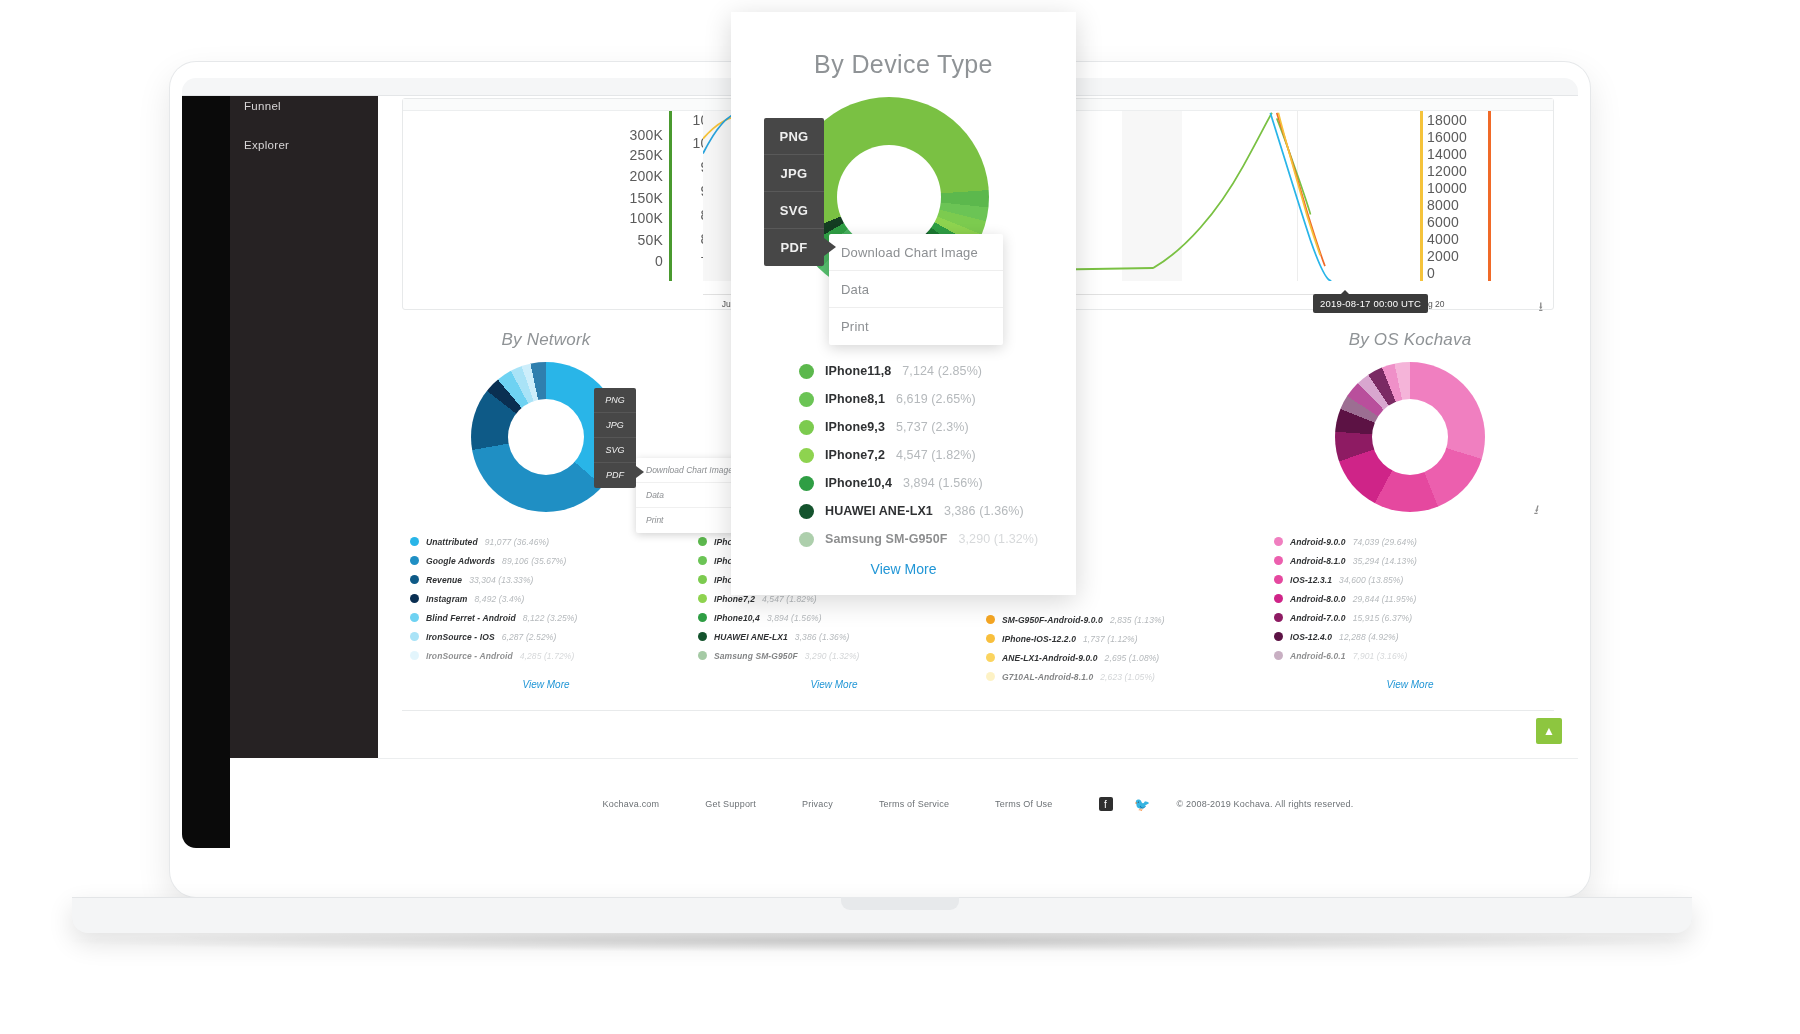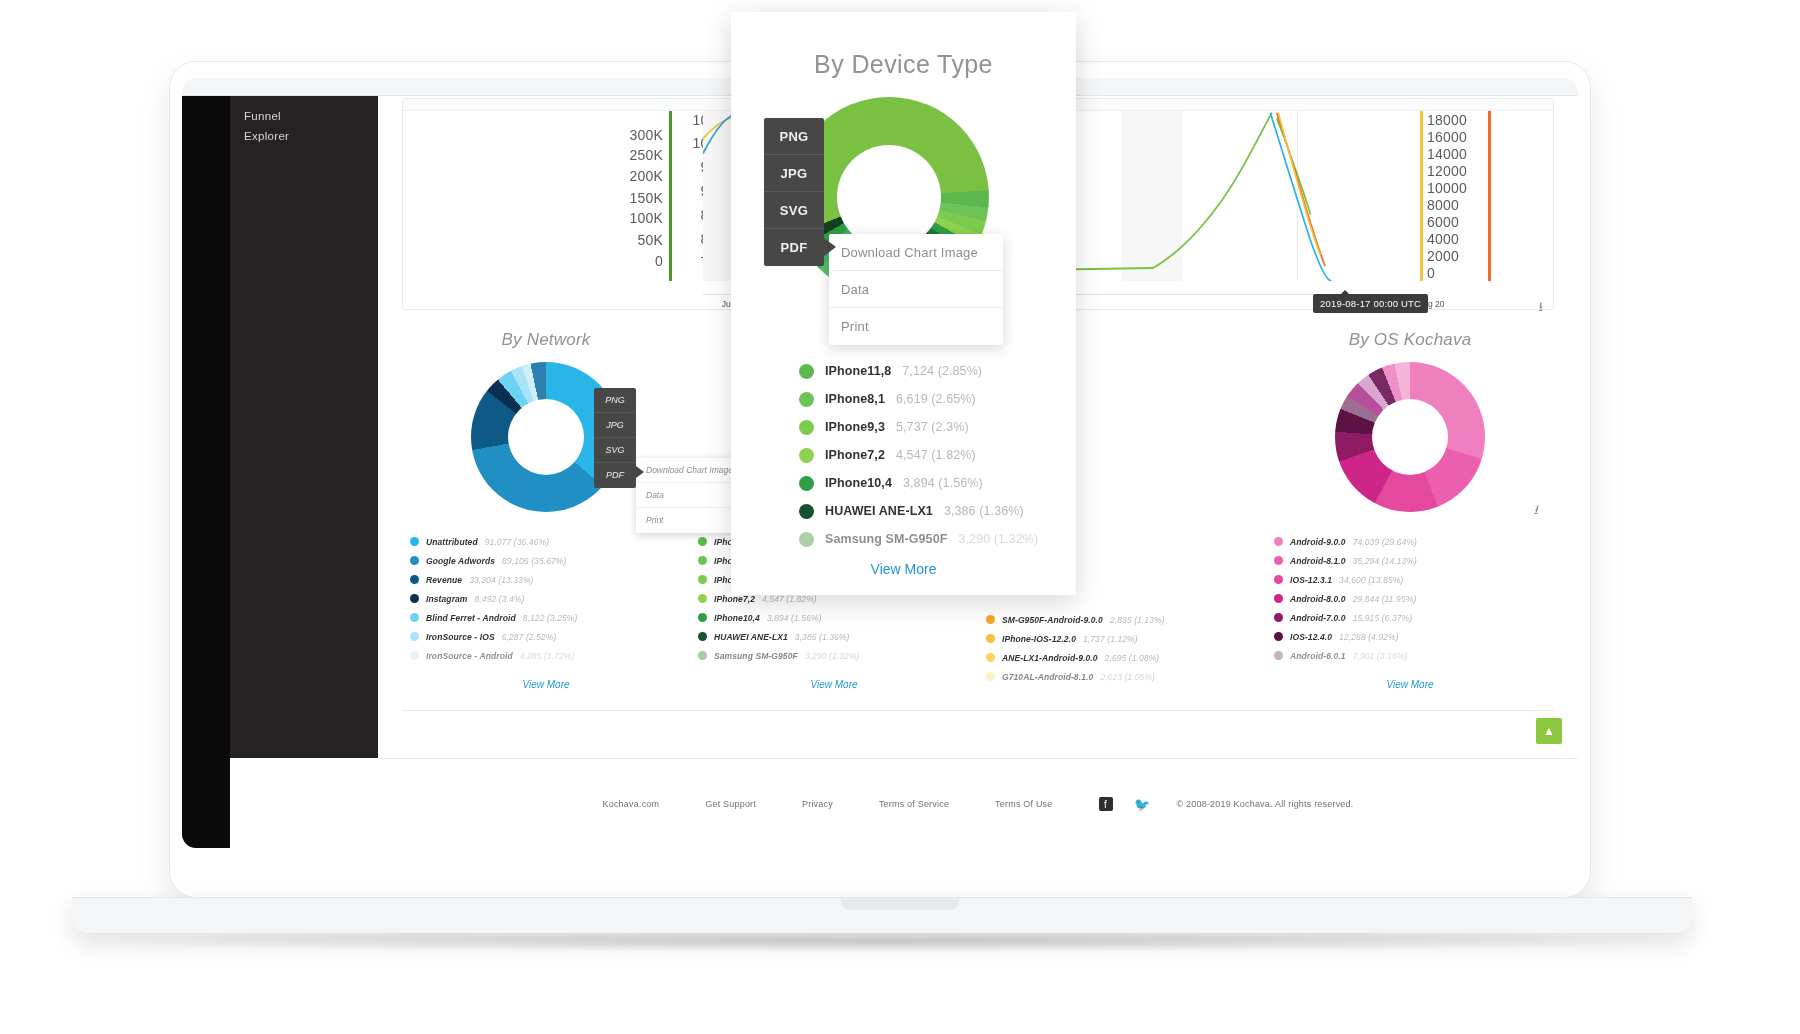--- a/index.html
+++ b/index.html
@@ -32,22 +32,22 @@
     background: radial-gradient(ellipse at center, rgba(0,0,0,0.16) 0%, rgba(0,0,0,0) 72%);
   }
 
   
   .app { position: absolute; inset: 0; background: #fff; }
   .topbar { position:absolute; left:0; top:0; width:100%; height:18px; background:#f5f6f7; border-bottom:1px solid #e4e6e8; }
 
   .rail { position:absolute; left:0; top:18px; width:48px; bottom:0; background:#0a0a0a; }
   .sidebar { position:absolute; left:48px; top:18px; width:148px; bottom:90px; background:#262223; }
   .sidebar .nav-item { color:#d8d6d7; font-size:11.5px; letter-spacing:.3px; padding:0 0 0 14px; height:20px; line-height:20px; }
-  .sidebar .nav-item.first { margin-top: 10px; }
-  .sidebar .nav-item.second { }
+  .sidebar .nav-item.first { }
+  .sidebar .nav-item.second { margin-top: 19px; }
 
   .content { position:absolute; left:196px; top:18px; right:0; bottom:0; background:#fff; overflow:hidden; }
 
   
   .panel {
     position:absolute; background:#fff; border:1px solid #e7e9ea; border-radius:3px;
   }
   .panel-top { left: 24px; top: 2px; right: 24px; height: 212px; background:#fff; }
   .panel-top .panel-head { height:12px; background:#fafbfb; border-bottom:1px solid #eceeef; }
 

